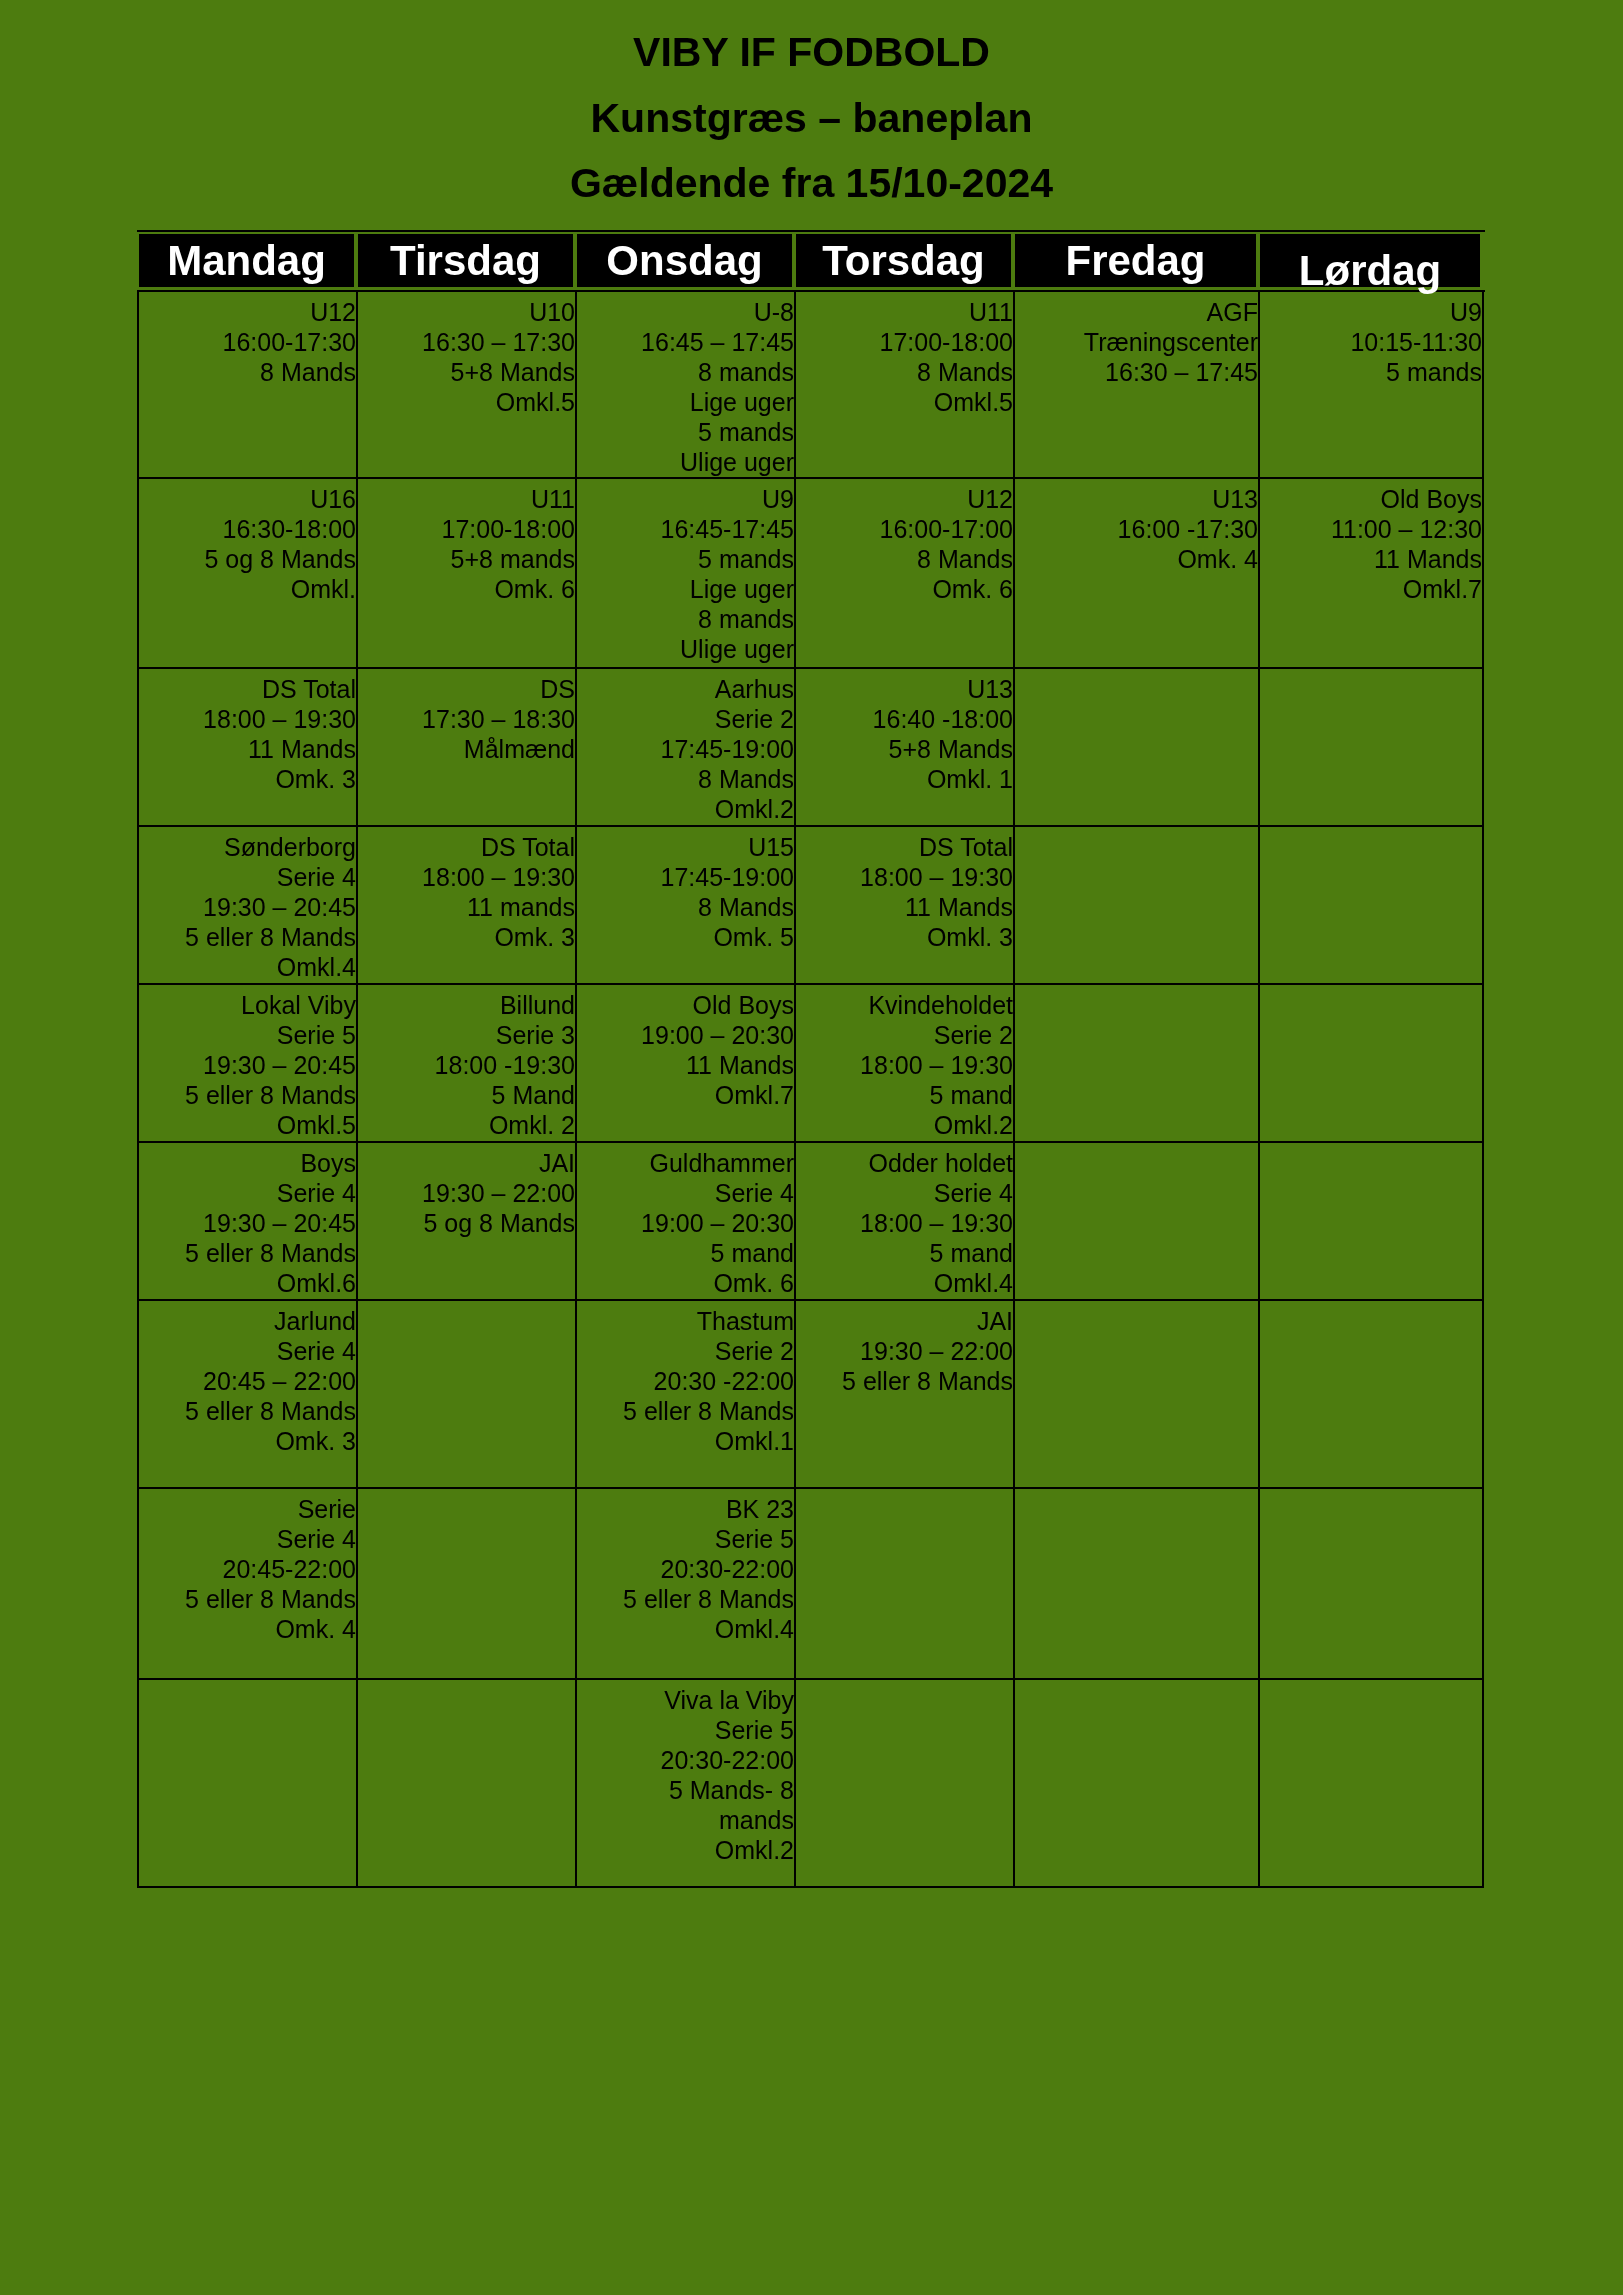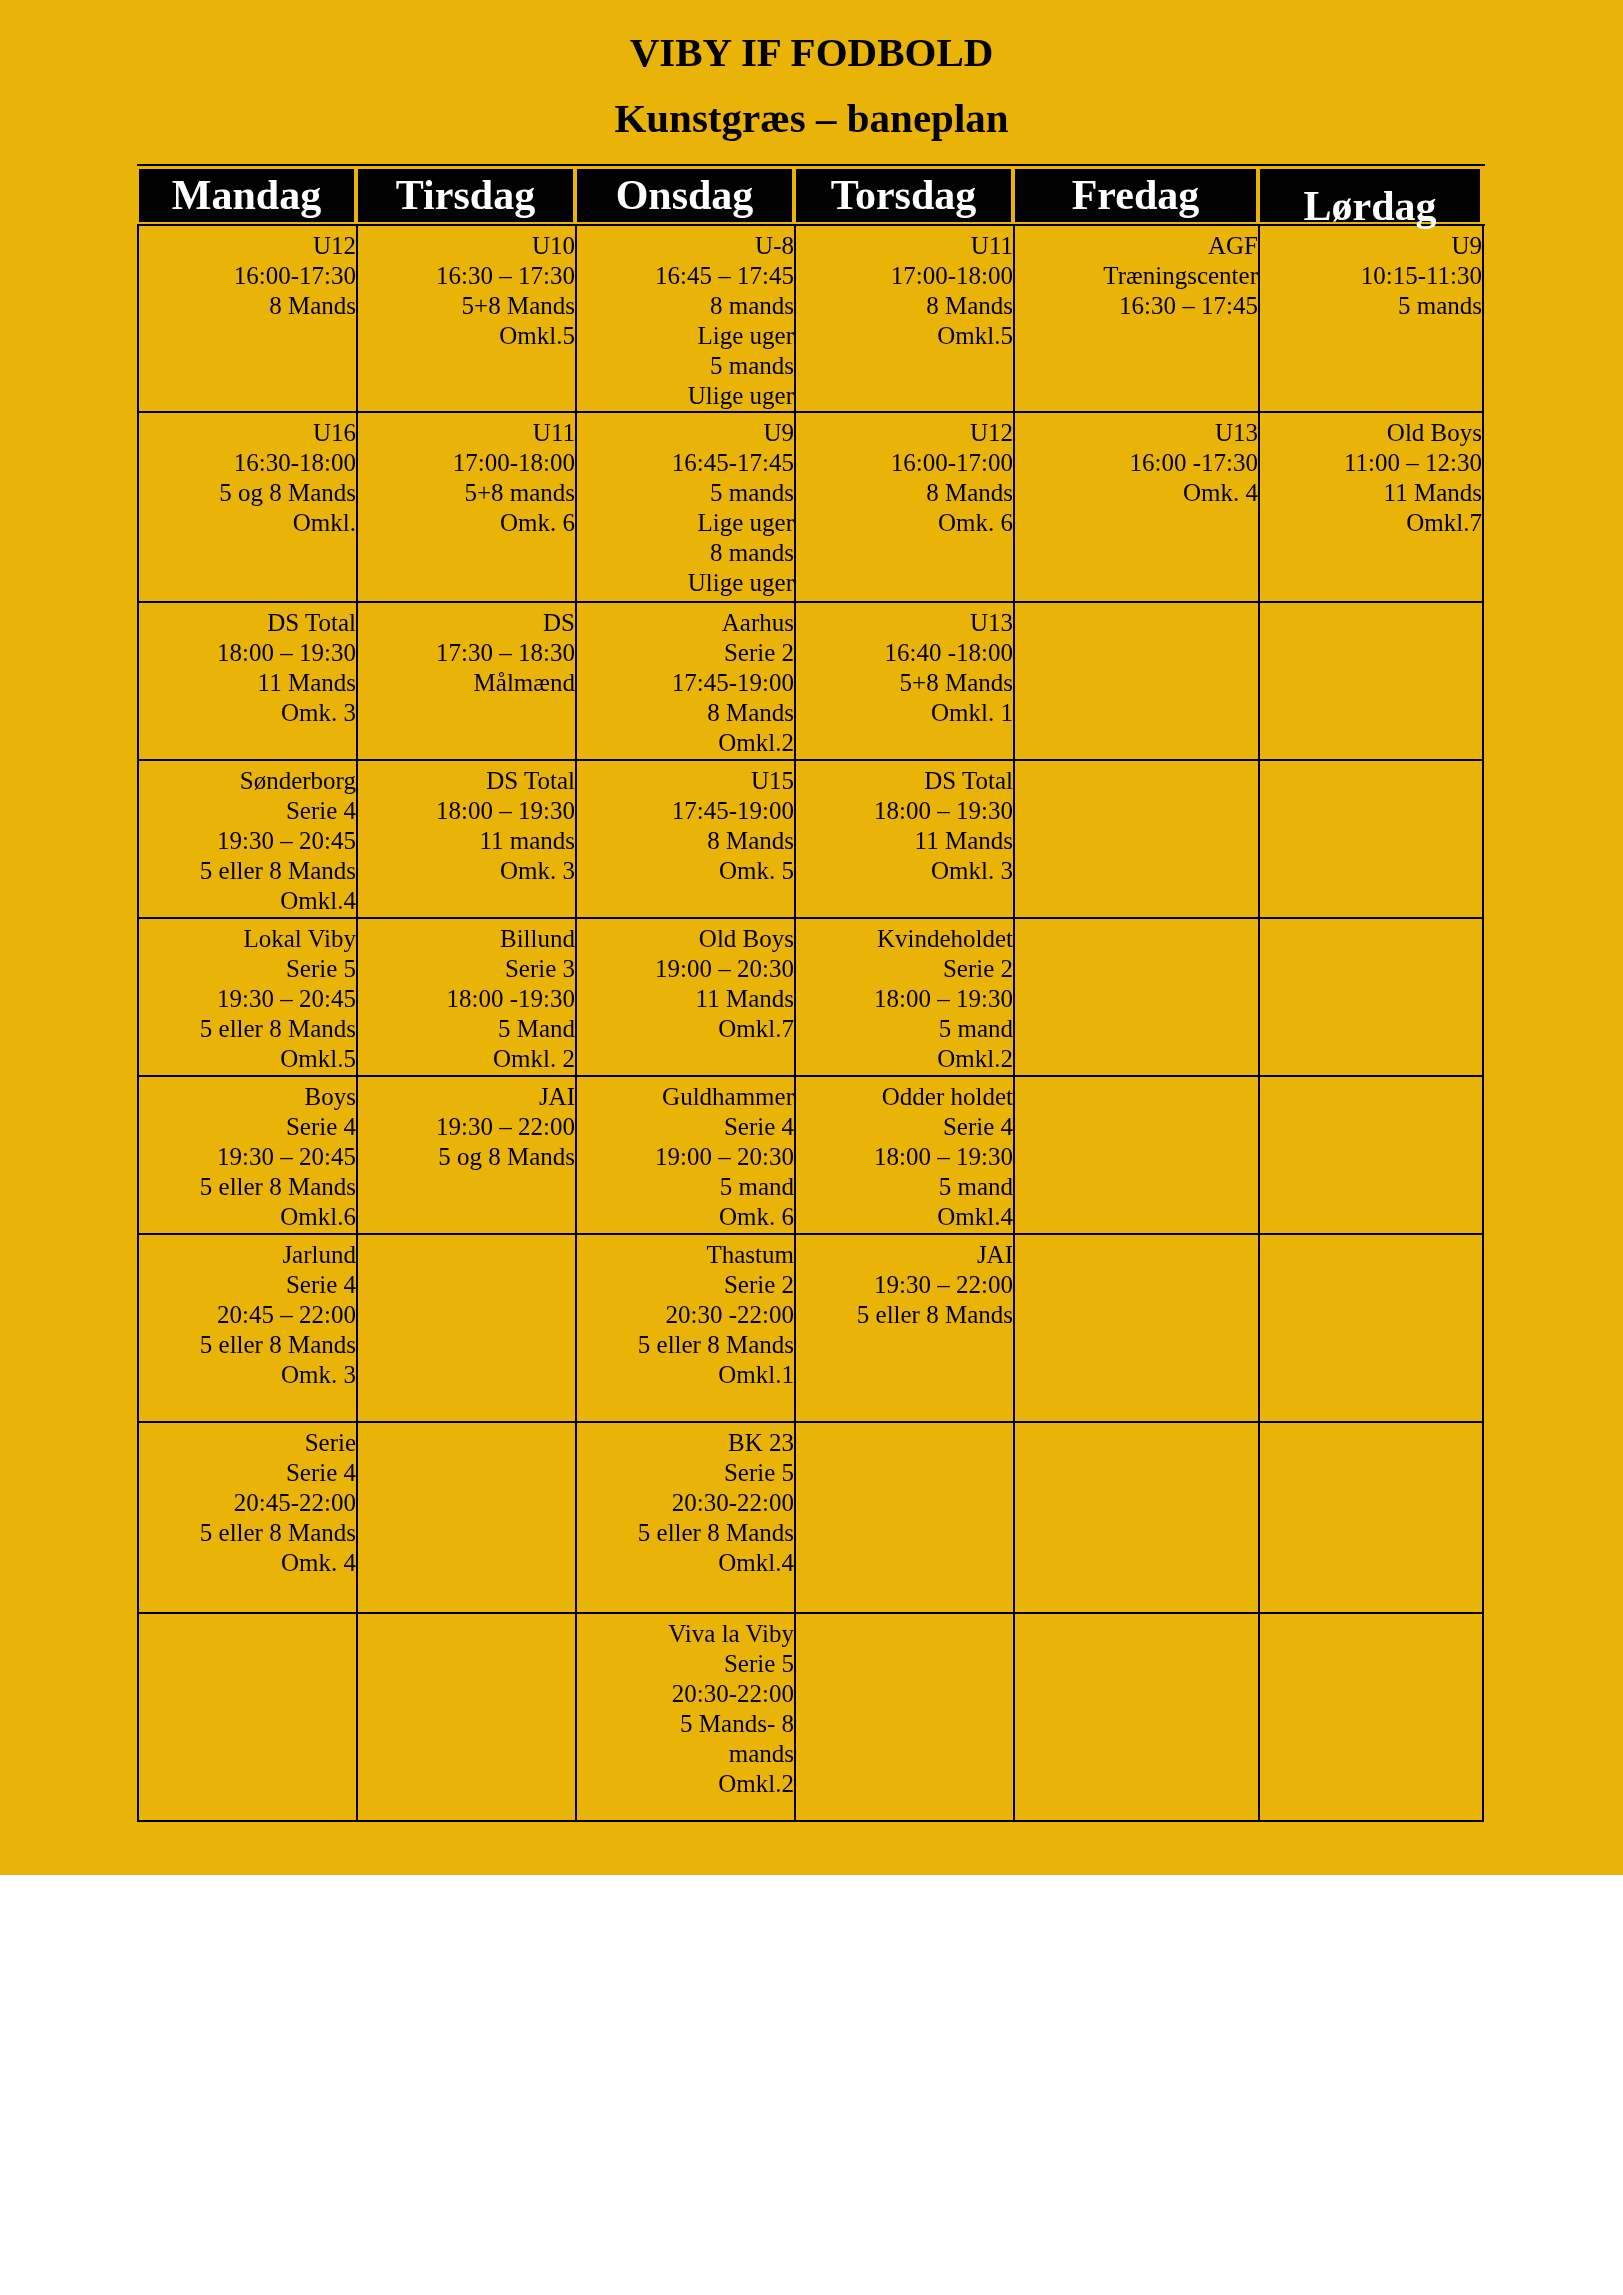--- a/index.html
+++ b/index.html
@@ -3,23 +3,23 @@
 <meta charset="utf-8">
 <style>
   html, body {
     margin: 0;
     padding: 0;
     background: #ffffff;
   }
   .page {
     position: relative;
     width: 1623px;
-    height: 1875px;
-    background: #eab308;
-    font-family: Liberation Serif, serif;
+    height: 2295px;
+    background: #4d7c0f;
+    font-family: Liberation Sans, sans-serif;
     color: #000000;
     overflow: hidden;
   }
   .titles {
     padding-top: 31px;
     text-align: center;
   }
   .title-line {
     font-size: 41px;
     font-weight: bold;
@@ -76,20 +76,21 @@
     white-space: nowrap;
   }
 </style>
 </head>
 <body>
 
 <div class="page">
   <div class="titles">
     <div class="title-line">VIBY IF FODBOLD</div>
     <div class="title-line">Kunstgræs – baneplan</div>
+    <div class="title-line">Gældende fra 15/10-2024</div>
   </div>
   <div class="sched">
     <div class="hrow">
         <div class="hcell">
           <span>Mandag</span>
         </div>
         <div class="hcell">
           <span>Tirsdag</span>
         </div>
         <div class="hcell">

